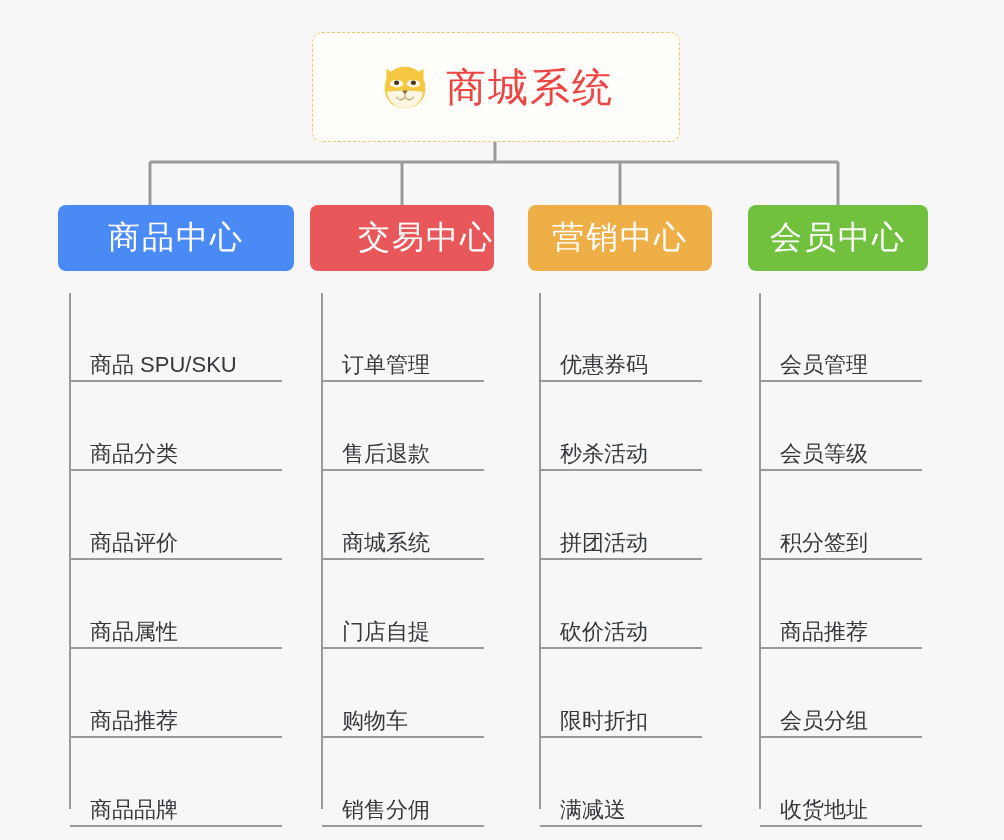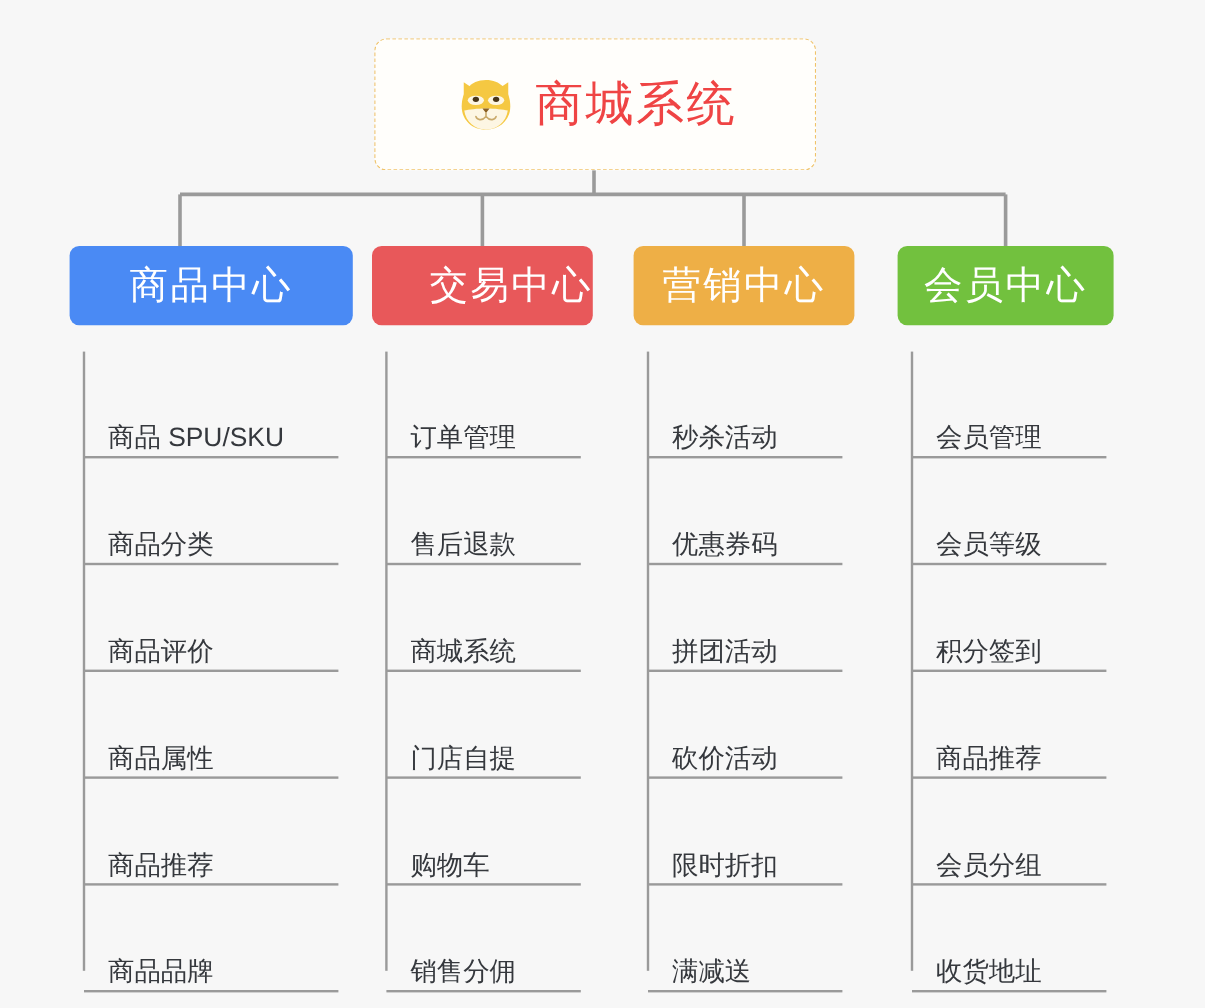--- a/index.html
+++ b/index.html
@@ -240,25 +240,25 @@
       </div>
     </div>
   </div>
 
   <div class="branch" id="branch-3">
     <div class="branch-head">
       <span>营销中心</span>
     </div>
     <div class="branch-items">
       <div class="leaf">
+        <span class="leaf-label">优惠券码</span>
+        <span class="leaf-underline"></span>
+      </div>
+      <div class="leaf">
         <span class="leaf-label">秒杀活动</span>
-        <span class="leaf-underline"></span>
-      </div>
-      <div class="leaf">
-        <span class="leaf-label">优惠券码</span>
         <span class="leaf-underline"></span>
       </div>
       <div class="leaf">
         <span class="leaf-label">拼团活动</span>
         <span class="leaf-underline"></span>
       </div>
       <div class="leaf">
         <span class="leaf-label">砍价活动</span>
         <span class="leaf-underline"></span>
       </div>

